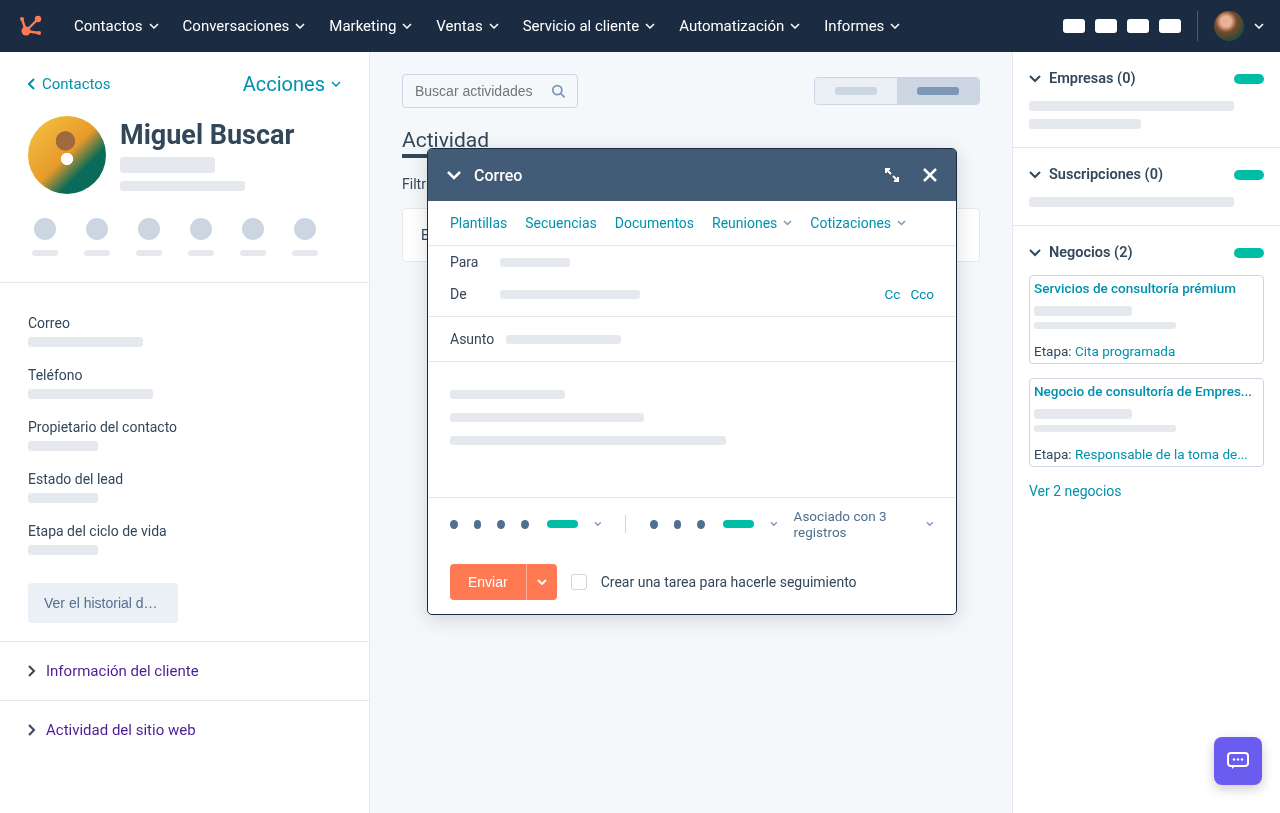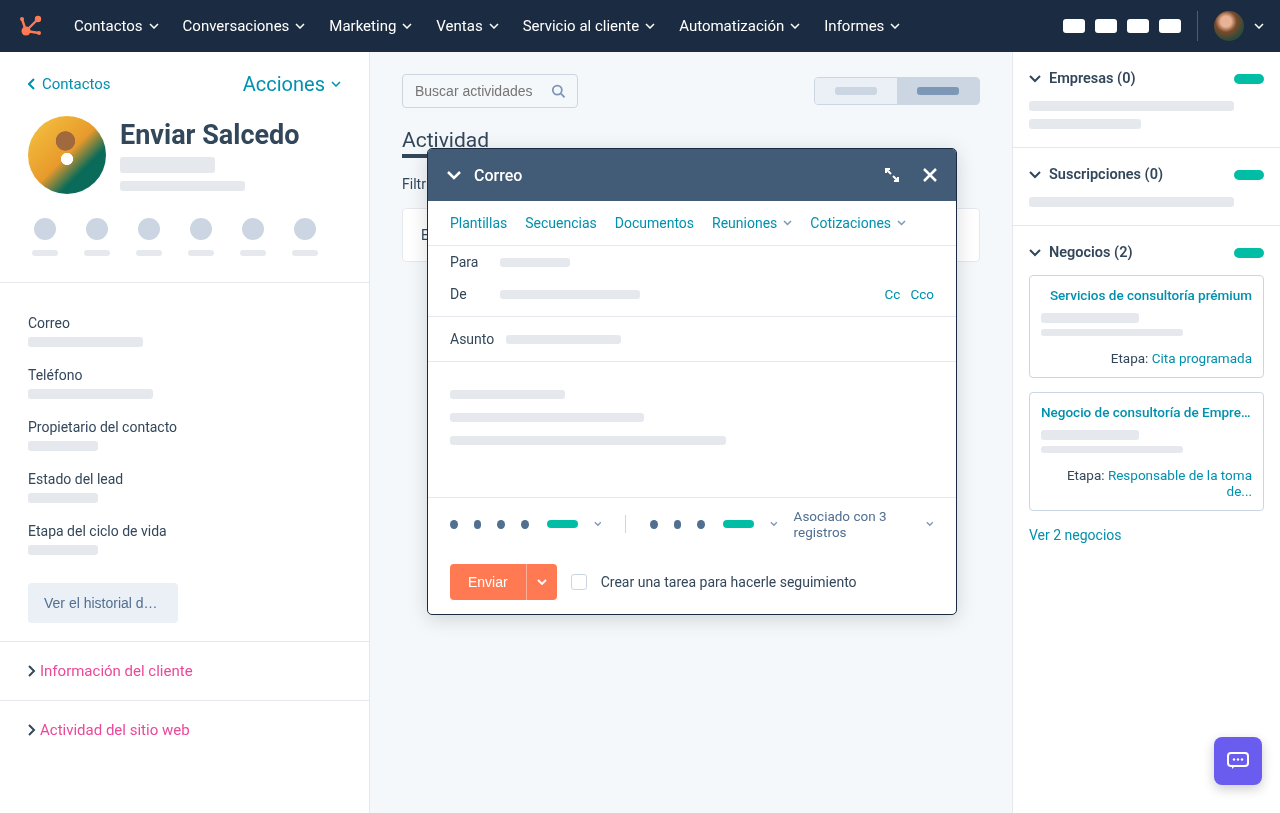--- a/index.html
+++ b/index.html
@@ -47,21 +47,21 @@
 .chev { width: 12px; height: 8px; }
 .chev-right { width: 8px; height: 12px; }
 
 .prop-list { margin-top: 14px; display:flex; flex-direction:column; gap: 20px;}
 .prop-label { font-size: 14px; color: #33475b; margin-bottom: 6px; }
 .prop-ph { background: #e5e9ee; border-radius: 3px; height: 10px; }
 
 .btn-row { display: flex; gap: 18px; margin-top: 28px; }
 .btn-sec { background: #eaf0f6; border: none; padding: 12px 16px; border-radius: 4px; font-size: 14px; color: #516f90; cursor: pointer; max-width: 150px; white-space: nowrap; overflow:hidden; text-overflow: ellipsis;}
 
-.collapse-sec { padding: 20px 28px; border-top:1px solid #e5e9ee; display:flex; align-items:center; gap:4px; font-size:15px; color:#ec4899; cursor:pointer;}
+.collapse-sec { padding: 20px 28px; border-top:1px solid #e5e9ee; display:flex; align-items:center; gap:10px; font-size:15px; color:#4c1d95; cursor:pointer;}
 
 
 .center-top { display:flex; justify-content: space-between; align-items: center; margin-bottom: 20px;}
 .search-box { display:flex; align-items:center; background:#f5f8fa; border:1px solid #cbd6e2; border-radius:4px; padding: 8px 12px; width: 176px; }
 .search-box input { border:none; background:transparent; outline:none; font-size:14px; color:#7c98b6; width:100%;}
 .seg-btns { display:flex; border:1px solid #cbd6e2; border-radius:4px; overflow:hidden; height:28px;}
 .seg { width: 82px; background:#eaf0f6; display:flex; align-items:center; justify-content:center; }
 .seg.active { background:#cbd6e2; }
 .seg-ph { width:42px; height:8px; background:#cbd6e2; border-radius:3px;}
 .seg.active .seg-ph { background:#7c98b6;}
@@ -71,21 +71,21 @@
 .filter-text { font-size:14px; color:#33475b; }
 
 .card-behind { background:#fff; border:1px solid #e5e9ee; border-radius:4px; padding: 18px; margin-top: 16px; font-size:14px;}
 
 
 .rsec { border-bottom:1px solid #e5e9ee; padding: 18px 16px; }
 .rsec-header { display:flex; align-items:center; gap:8px; font-size:14.5px; font-weight:600; cursor:pointer; position:relative;}
 .rsec-pill { position:absolute; right:0; width:30px; height:10px; background:#00bda5; border-radius:5px;}
 .rph { background:#e5e9ee; border-radius:3px; height:10px; margin-top: 14px;}
 
-.deal-card { border:1px solid #cbd6e2; border-radius:4px; padding: 11px; margin-top: 14px; font-size: 13.5px; text-align: right;}
+.deal-card { border:1px solid #cbd6e2; border-radius:4px; padding: 4px; margin-top: 14px; font-size: 13.5px;}
 .deal-link { color:#0091ae; font-weight:500; white-space:nowrap; overflow:hidden; text-overflow:ellipsis;}
 .deal-etapa { margin-top: 14px;}
 .deal-etapa span { color:#0091ae;}
 .view-link { color:#0091ae; font-size:14px; margin-top:16px; display:block; cursor:pointer;}
 
 
 .modal { position:absolute; left: 427px; top: 148px; width: 530px; background:#fff; border:1px solid #1b2b41; border-radius: 5px; box-shadow: 0 4px 20px rgba(0,0,0,0.15); overflow:hidden;}
 .modal-header { background:#425b76; color:#fff; height:52px; display:flex; align-items:center; padding: 0 18px; gap:12px;}
 .modal-title { font-size:16px; font-weight:500;}
 .modal-header .spacer { flex:1;}
@@ -205,21 +205,21 @@
         <div class="actions-link">
           <span>Acciones</span>
           <svg width="10" height="6" viewBox="0 0 10 6">
               <path d="M1 1l4 4 4-4" stroke="#0091ae" stroke-width="1.5" fill="none"></path>
             </svg>
         </div>
       </div>
       <div class="contact-row">
         <div class="avatar-lg"></div>
         <div>
-          <div class="contact-name">Enviar Salcedo</div>
+          <div class="contact-name">Miguel Buscar</div>
           <div class="ph-line name-sub1"></div>
           <div class="ph-line name-sub2"></div>
         </div>
       </div>
       <div class="action-circles">
         <div class="acirc-wrap">
             <div class="acirc"></div>
             <div class="acirc-lbl"></div>
           </div>
         <div class="acirc-wrap">

